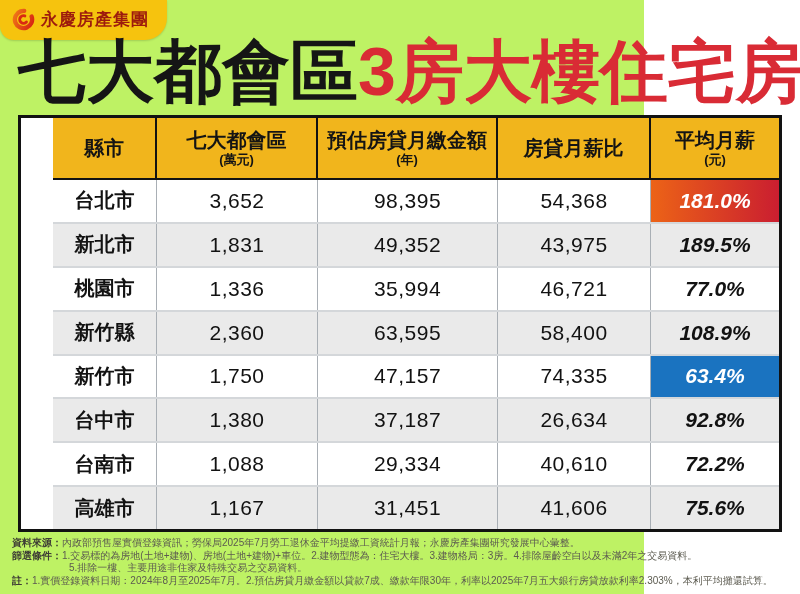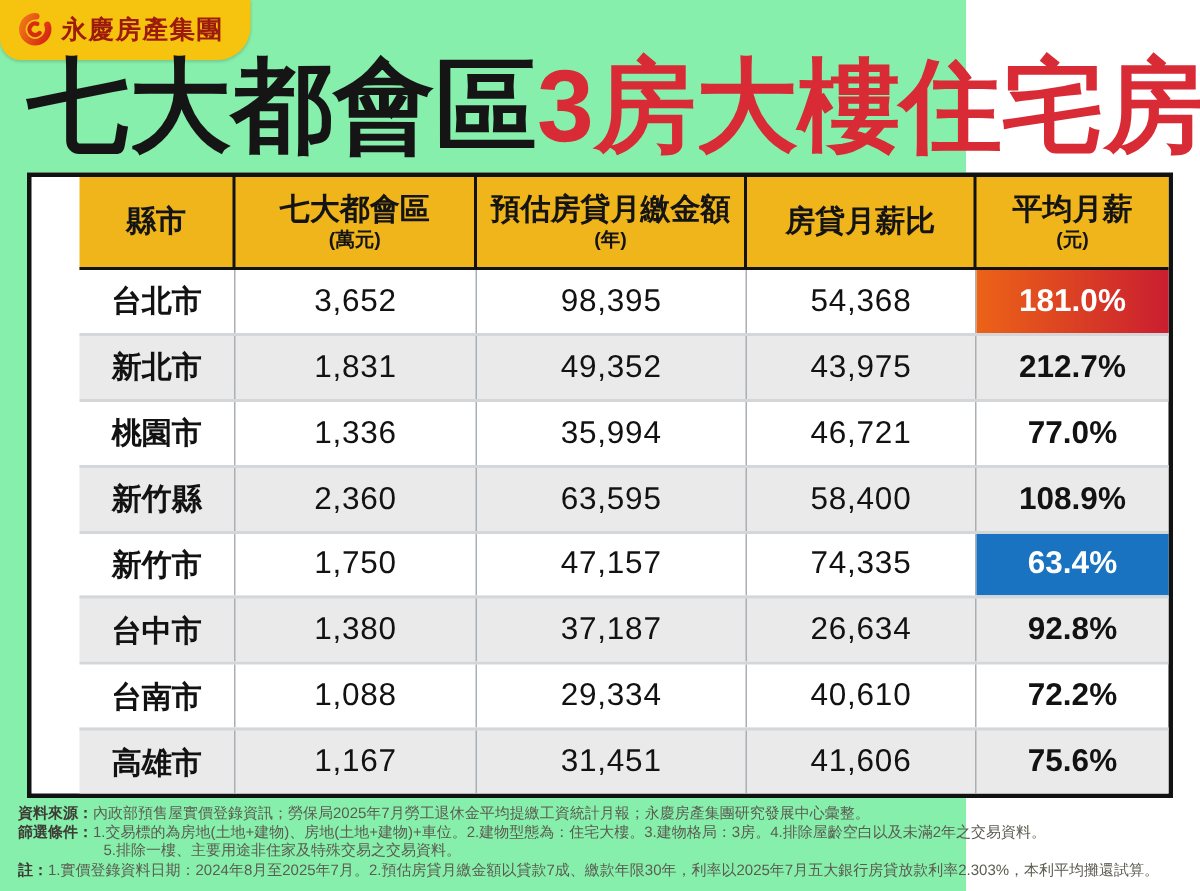--- a/index.html
+++ b/index.html
@@ -1,18 +1,18 @@
 <!DOCTYPE html>
 <html><head>
 <meta charset="utf-8">
 <style>
   html,body{margin:0;padding:0;}
   body{width:800px;height:594px;overflow:hidden;
        font-family:"Liberation Sans","DejaVu Sans",sans-serif;}
-  .page{position:relative;width:644px;height:594px;background:#86efac;}
+  .page{position:relative;width:644px;height:594px;background:#bef264;}
 
   
   .logo-badge{position:absolute;top:0;left:0;height:40px;min-width:158px;
       background:#f6c30e;border-radius:0 0 22px 14px;
       display:flex;align-items:center;gap:6px;padding:0 18px 2px 12px;box-sizing:border-box;
       box-shadow:0 1px 2px rgba(0,0,0,.15);}
   .logo-text{font-weight:800;font-size:17px;color:#9d1b0d;letter-spacing:1px;}
 
   
   .title{position:absolute;top:32px;left:18px;width:770px;white-space:nowrap;
@@ -29,21 +29,21 @@
   .th{display:flex;flex-direction:column;align-items:center;justify-content:center;
       font-weight:800;color:#141414;font-size:20px;border-right:2.5px solid #121212;line-height:1.1;}
   .th:last-child{border-right:none;}
   .th .sub{font-size:13px;font-weight:700;margin-top:2px;}
   .tbody{flex:1;display:flex;flex-direction:column;}
   .tr{flex:1;display:grid;grid-template-columns:104px 161px 180px 153px 1fr;}
   .tr + .tr{border-top:2px solid #d4d7da;}
   .tr.alt{background:#eaeaea;}
   .td{display:flex;align-items:center;justify-content:center;
       font-size:21px;color:#121212;border-right:1.5px solid #a9afb5;}
-  .td:last-child{border-right:none;}
+  .td:last-child{border-right:none;font-style:italic;}
   .td.city{font-weight:700;font-size:20px;}
   .td.num{font-weight:400;letter-spacing:.5px;}
   .td.ratio{font-weight:700;}
   .td.hl-red{background:linear-gradient(90deg,#ec6317,#ca1e30);color:#fff;}
   .td.hl-blue{background:#1a73c0;color:#fff;}
 
   
   .footnotes{position:absolute;left:12px;top:537px;width:780px;
       font-size:10px;line-height:12.5px;color:#5c5b50;}
   .fnline{white-space:nowrap;}
@@ -103,21 +103,21 @@
         <div class="td num">3,652</div>
         <div class="td num">98,395</div>
         <div class="td num">54,368</div>
         <div class="td ratio hl-red">181.0%</div>
       </div>
       <div class="tr alt">
         <div class="td city">新北市</div>
         <div class="td num">1,831</div>
         <div class="td num">49,352</div>
         <div class="td num">43,975</div>
-        <div class="td ratio">212.7%</div>
+        <div class="td ratio">189.5%</div>
       </div>
       <div class="tr">
         <div class="td city">桃園市</div>
         <div class="td num">1,336</div>
         <div class="td num">35,994</div>
         <div class="td num">46,721</div>
         <div class="td ratio">77.0%</div>
       </div>
       <div class="tr alt">
         <div class="td city">新竹縣</div>

